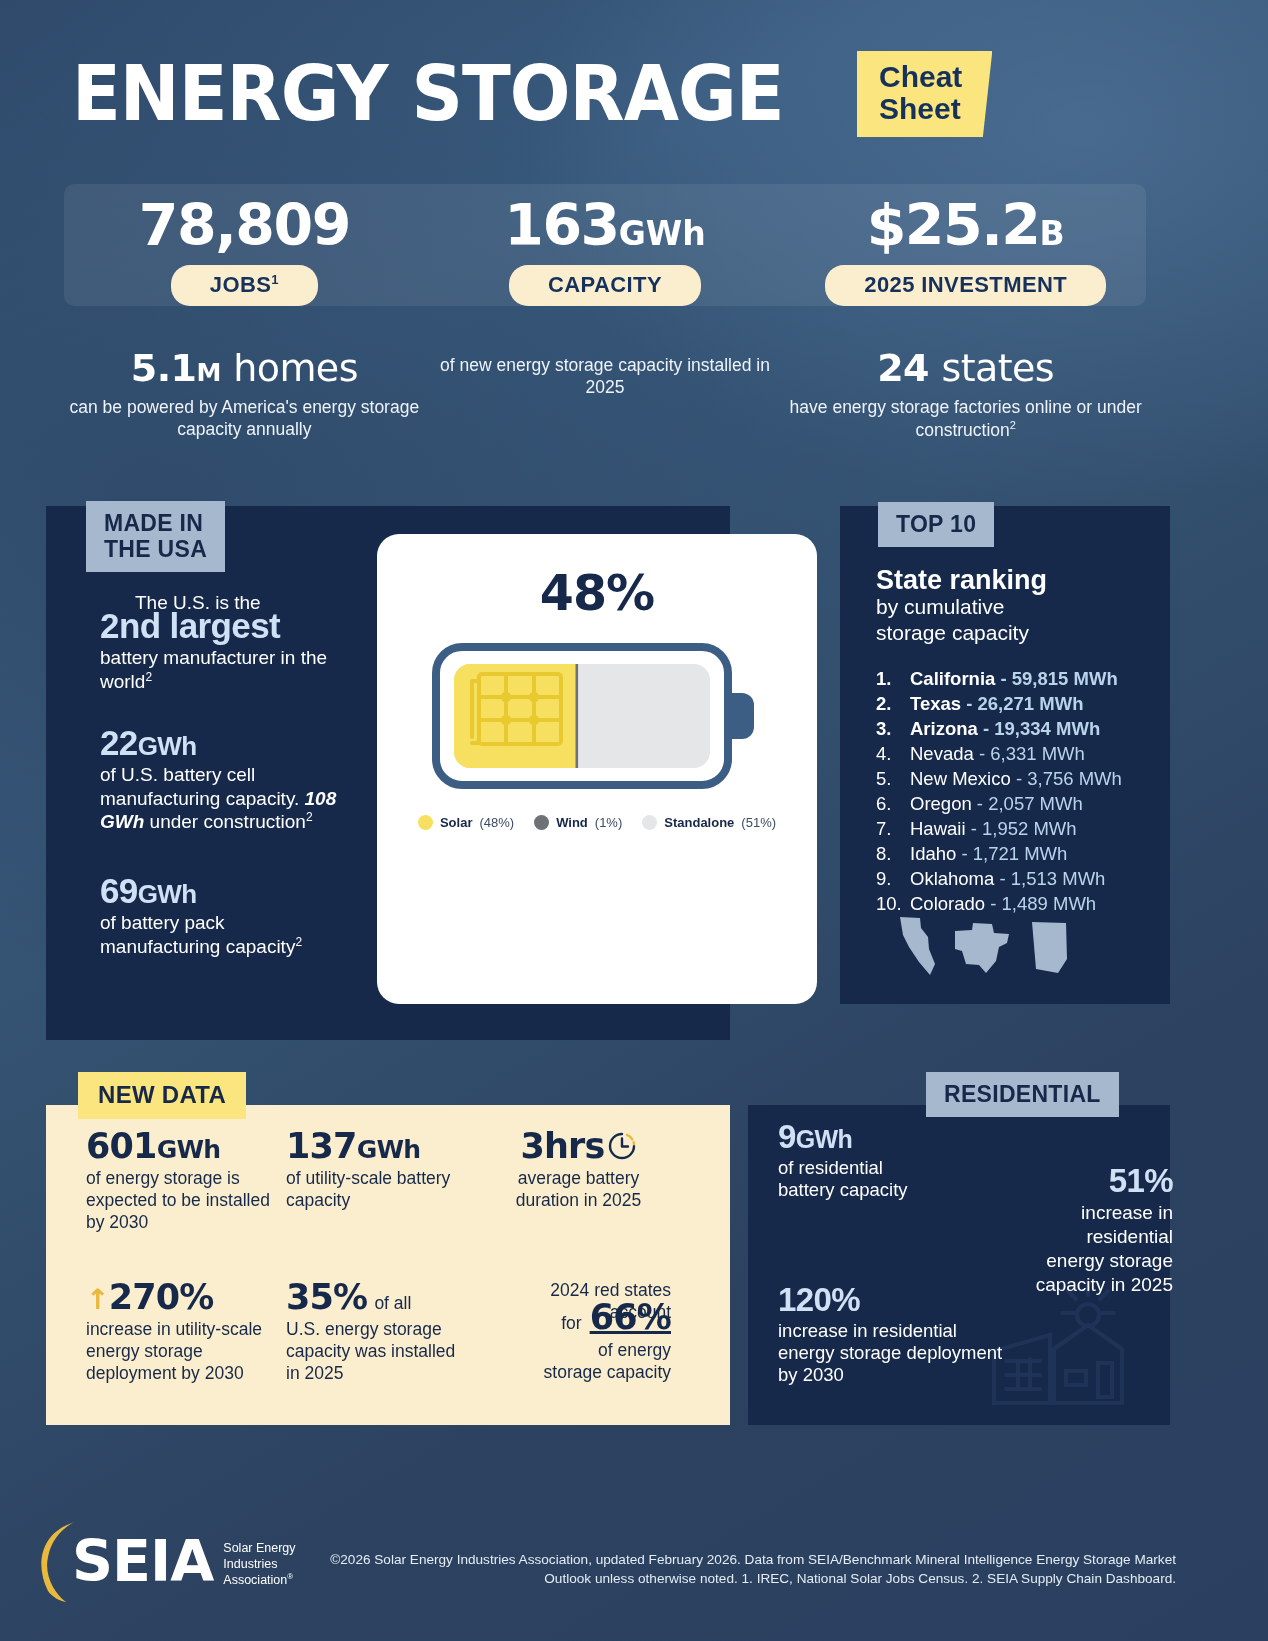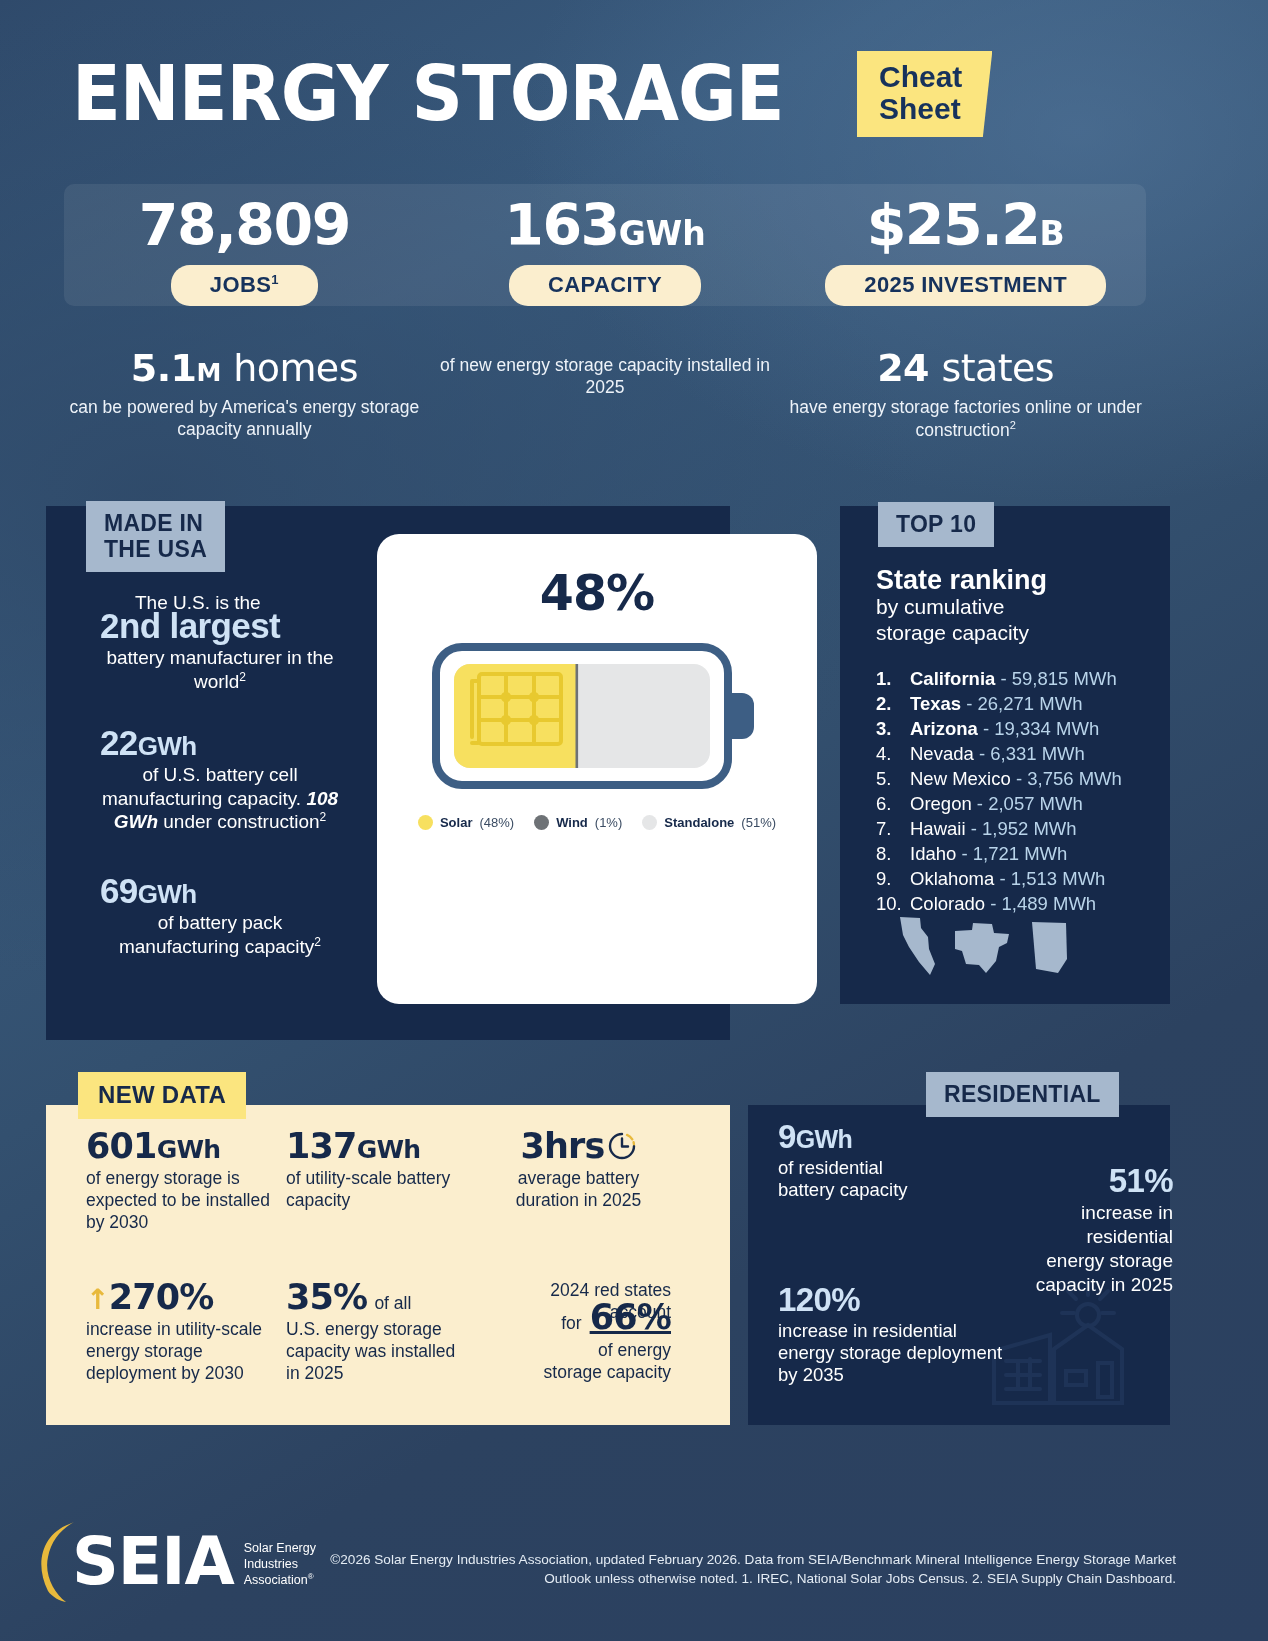--- a/index.html
+++ b/index.html
@@ -168,21 +168,20 @@
     line-height: 1.18;
     padding-left: 35px;
     margin-bottom: -6px;
   }
   .usa-txt {
     font-size: 19px;
     color: #ffffff;
     line-height: 1.26;
     margin-top: 3px;
     font-weight: 400;
-    text-align: center;
   }
   .usa-txt sup { font-size: 12px; vertical-align: super; }
   .usa-txt i { font-style: italic; font-weight: 700; }
 
   
   .card {
     position: absolute;
     left: 377px; top: 534px;
     width: 440px; height: 470px;
     background: #ffffff;
@@ -264,21 +263,21 @@
     font-size: 18.5px;
     line-height: 1.3;
     margin-bottom: 1px;
     white-space: nowrap;
   }
   .t10-num { width: 34px; flex: none; color: #ffffff; }
   .t10-state { color: #ffffff; }
   .t10-val { color: #b9d4ea; }
   .t10-row.bold .t10-num,
   .t10-row.bold .t10-state { font-weight: 700; }
-  .t10-row.bold .t10-val { font-weight: 400; color: #b9d4ea; }
+  .t10-row.bold .t10-val { font-weight: 700; color: #b9d4ea; }
 
   .states-row {
     position: absolute;
     left: 896px; top: 915px;
     width: 190px;
     display: flex;
     align-items: flex-end;
     gap: 14px;
     z-index: 3;
   }
@@ -364,21 +363,21 @@
 
   
   .footer {
     position: absolute;
     left: 0; bottom: 0; right: 0;
     height: 150px;
   }
   .seia-logo { position: absolute; left: 32px; bottom: 38px; }
   .seia-word {
     font-family: "DejaVu Sans", sans-serif;
-    font-size: 65px; font-weight: 700; color: #fff;
+    font-size: 57px; font-weight: 700; color: #fff;
     letter-spacing: -1px; line-height: 1;
   }
   .seia-sub {
     font-size: 12.5px; color: #ffffff; line-height: 1.28; font-weight: 400;
   }
   .footer-text {
     position: absolute;
     left: 320px; right: 92px; bottom: 52px;
     text-align: right;
     font-size: 13.6px;
@@ -662,21 +661,21 @@
   </div>
 
   <div class="res-right">
     <span class="pctbig">51%</span>
     <span>increase in</span>
     <span>residential energy storage capacity in 2025</span>
   </div>
 
   <div class="res-lower">
     <div class="res-big">120%</div>
-    <div class="res-txt" style="max-width:230px;">increase in residential energy storage deployment by 2035</div>
+    <div class="res-txt" style="max-width:230px;">increase in residential energy storage deployment by 2030</div>
   </div>
 
   <div class="footer">
     <div class="seia-logo">
       <div style="display:flex;align-items:center;">
         <svg width="46" height="84" viewBox="0 0 46 84">
           <path d="M40 4 C10 14, 2 44, 16 72 C20 78, 28 82, 34 83 C22 74, 12 56, 16 38 C19 22, 29 10, 42 3 Z" fill="#e8b93c"></path>
         </svg>
         <div class="seia-word" style="margin-left:-6px;">SEIA</div>
         <div class="seia-sub" style="margin-left:10px;margin-top:6px;">

